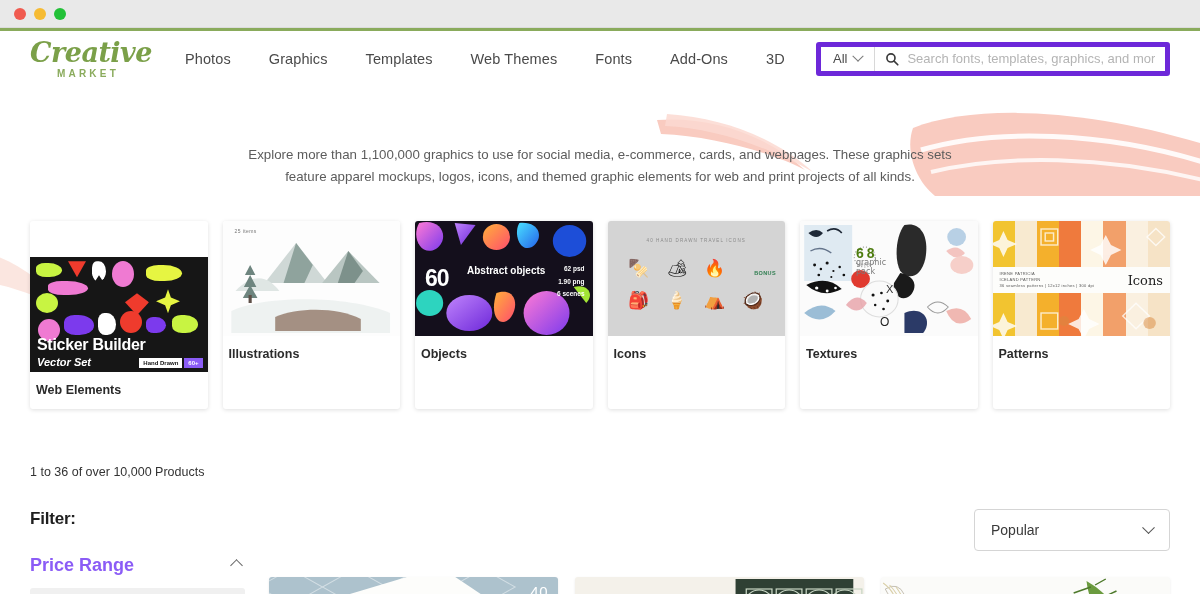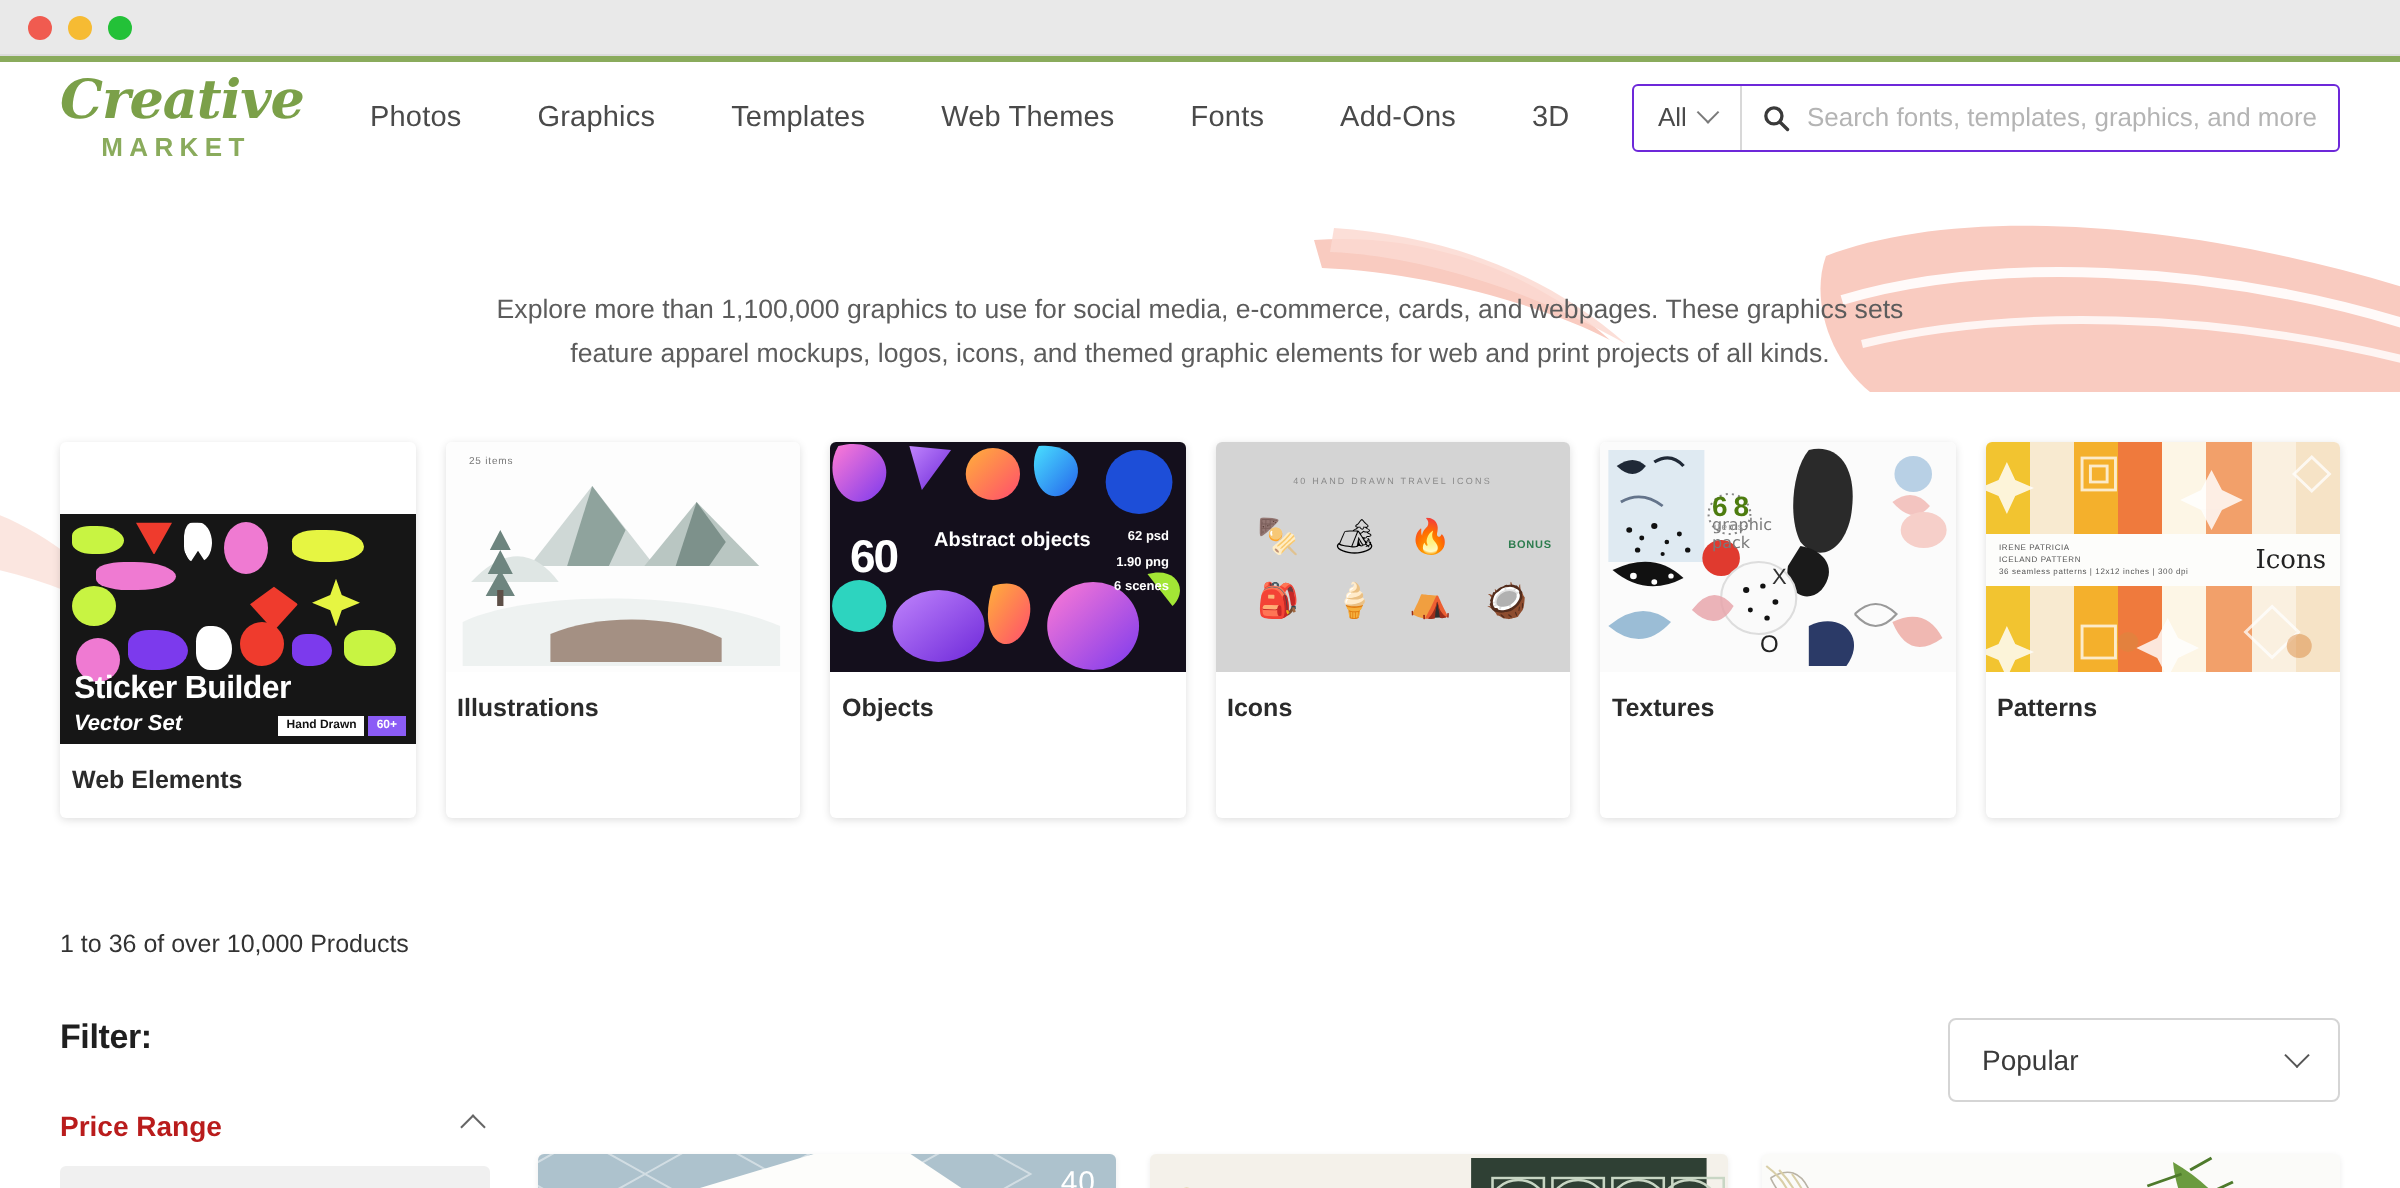--- a/index.html
+++ b/index.html
@@ -45,37 +45,37 @@
   .logo-word {
     font-family: "DejaVu Serif", serif;
     font-style: italic;
     font-weight: 700;
     font-size: 27px;
     line-height: 1;
     color: #7ba049;
     letter-spacing: -0.5px;
   }
   .logo-sub {
-    font-size: 13px; letter-spacing: 3.2px;
+    font-size: 10px; letter-spacing: 3.2px;
     color: #8aab5c; font-weight: 700;
     margin-top: 2px; text-align: center;
     padding-left: 4px;
   }
   .nav { display: flex; align-items: center; gap: 0; }
   .nav-item {
     font-size: 14.5px; color: #4a4a4a;
     padding: 0 19px; cursor: pointer;
     white-space: nowrap; letter-spacing: .1px;
   }
 
   .search-wrap {
     margin-left: auto;
     display: flex; align-items: stretch;
     width: 354px; height: 34px;
-    border: 1px solid #6d28d9; border-radius: 3px;
+    border: 5px solid #6d28d9; border-radius: 3px;
     overflow: hidden; background: #fff;
   }
   .search-scope {
     display: flex; align-items: center; gap: 7px;
     padding: 0 12px; font-size: 13px; color: #4a4a4a;
     border-right: 1px solid #d8d8d8;
     cursor: pointer; white-space: nowrap;
   }
   .caret { width: 8px; height: 8px; border-right: 1.6px solid #7a7a7a; border-bottom: 1.6px solid #7a7a7a; transform: rotate(45deg) translate(-2px,-2px); }
   .search-field { flex: 1; display: flex; align-items: center; gap: 8px; padding: 0 10px; }
@@ -186,21 +186,21 @@
     display: flex; align-items: flex-start;
     padding: 30px 30px 0; gap: 24px;
   }
   .filter-col { width: 215px; flex: 0 0 215px; }
   .filter-title { font-size: 17px; font-weight: 700; color: #1f1f1f; letter-spacing: -.2px; }
   .filter-group {
     margin-top: 26px;
     display: flex; align-items: center; justify-content: space-between;
     cursor: pointer;
   }
-  .filter-group .gname { font-size: 14px; font-weight: 700; color: #b91c1c; }
+  .filter-group .gname { font-size: 18px; font-weight: 700; color: #8b5cf6; }
   .chev-up { width: 9px; height: 9px; border-left: 1.4px solid #666; border-top: 1.4px solid #666; transform: rotate(45deg); margin-right: 4px; }
   .slider-box { margin-top: 12px; height: 30px; background: #f0f0f0; border-radius: 3px; }
 
   .grid-col { flex: 1; }
   .sort-row { display: flex; justify-content: flex-end; }
   .sort-select {
     width: 196px; height: 42px;
     border: 1px solid #d5d5d5; border-radius: 4px;
     display: flex; align-items: center; justify-content: space-between;
     padding: 0 16px; font-size: 14px; color: #3a3a3a;

